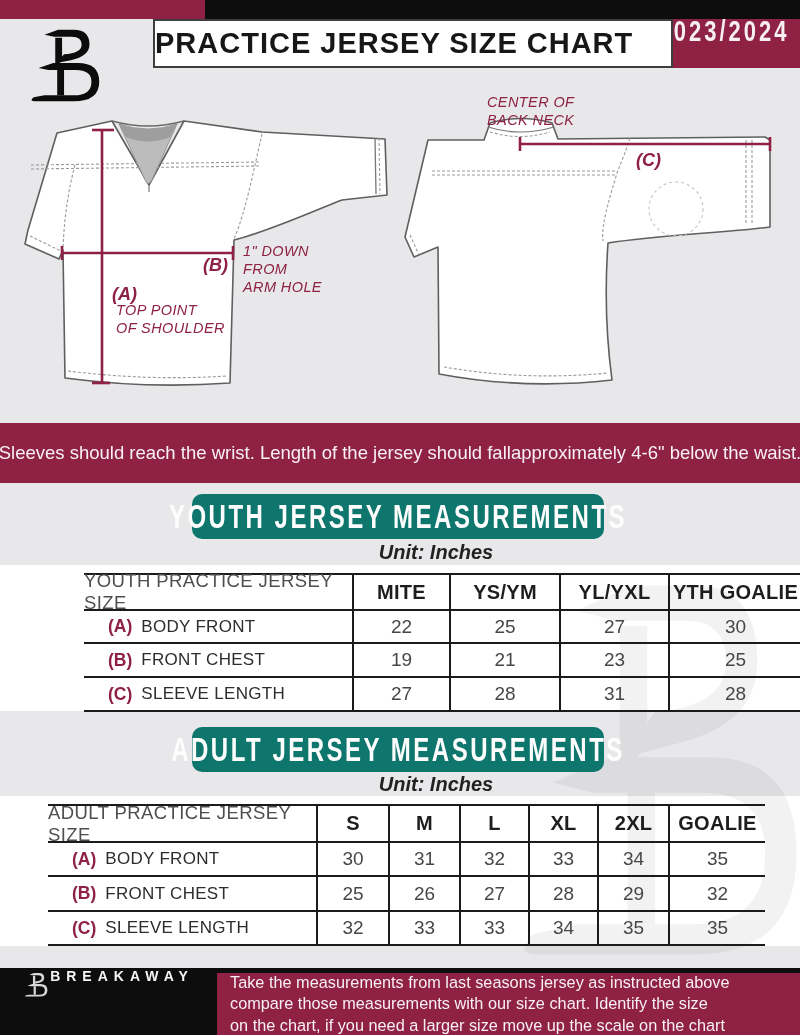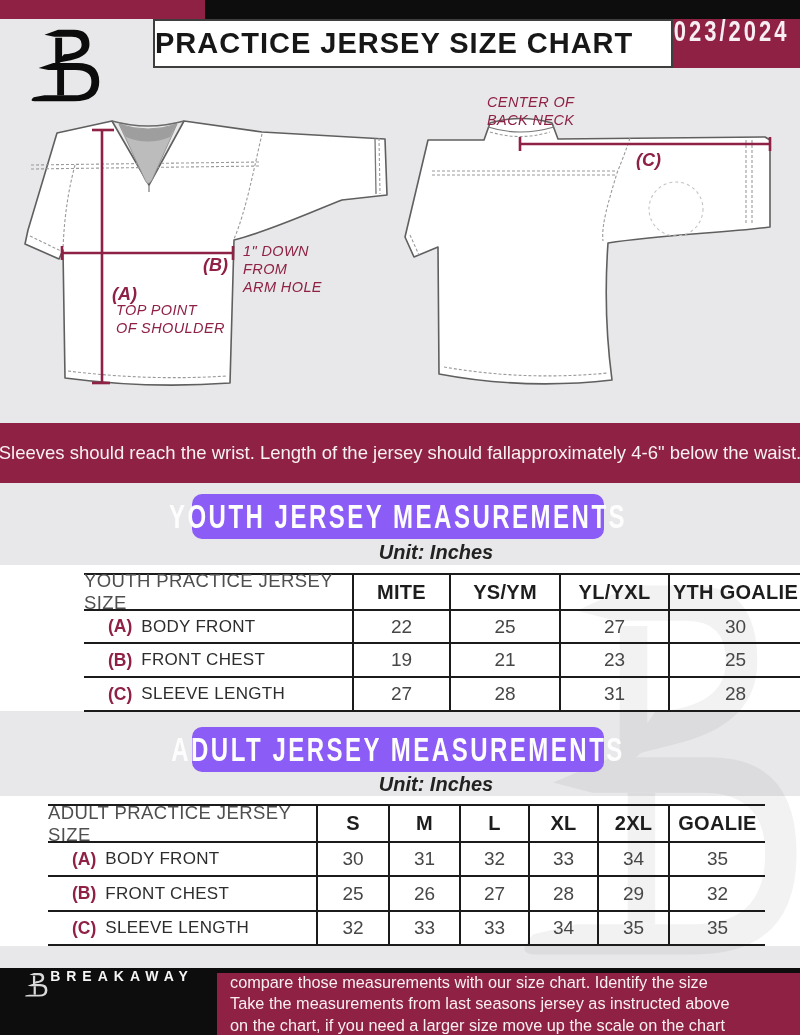--- a/index.html
+++ b/index.html
@@ -46,21 +46,21 @@
 
   
   .band1{left:0;top:565px;width:800px;height:146px;background:#ffffff;z-index:1;}
   .band2{left:0;top:796px;width:800px;height:150px;background:#ffffff;z-index:1;}
 
   
   .watermark{left:498px;top:545px;width:330px;height:455px;opacity:.06;color:#2f2f3a;z-index:1;}
 
   
   .sec-banner{
-    left:192px;width:412px;height:45px;background:#8b5cf6;border-radius:10px;
+    left:192px;width:412px;height:45px;background:#0f766e;border-radius:10px;
     display:flex;align-items:center;justify-content:center;z-index:4;
   }
   .sec-banner span{
     color:#fdfdfd;font-size:24px;font-weight:700;letter-spacing:2.5px;white-space:nowrap;
     transform:scaleY(1.4);display:inline-block;
   }
   .yb{top:494px;} .ab{top:727px;}
   .unit-line{
     left:0;width:800px;text-align:center;z-index:4;
     font-style:italic;font-weight:600;font-size:20px;color:#222222;padding-left:36px;
@@ -288,17 +288,17 @@
       <svg width="27" height="34" viewBox="0 0 84 90">
         <path fill="currentColor" d="M20 13 L34 8 H50 Q66 8 66 23 Q66 35 47 39 L32 42 L40 33 Q58 32 58 23 Q58 15 48 15 H30 Z"></path>
         <path fill="currentColor" d="M31 16 H38 V40 L31 45 Z"></path>
         <path fill="currentColor" d="M14 47 L29 42 H54 Q76 42 76 61 Q76 81 50 81 H10 Q4 81 9 77 L20 75 H50 Q68 75 68 61 Q68 49 52 49 H24 Z"></path>
         <path fill="currentColor" d="M33 49 H40 V75 H33 Z"></path>
       </svg>
     </span>
     <span class="footer-brand">BREAKAWAY</span>
   </div>
   <div class="footer-maroon">
+    <div>Take the measurements from last seasons jersey as instructed above</div>
     <div>compare those measurements  with our size chart. Identify the size</div>
-    <div>Take the measurements from last seasons jersey as instructed above</div>
     <div>on the chart, if you need a larger size move up the scale on the chart</div>
   </div>
 </div>
 
 </body></html>

